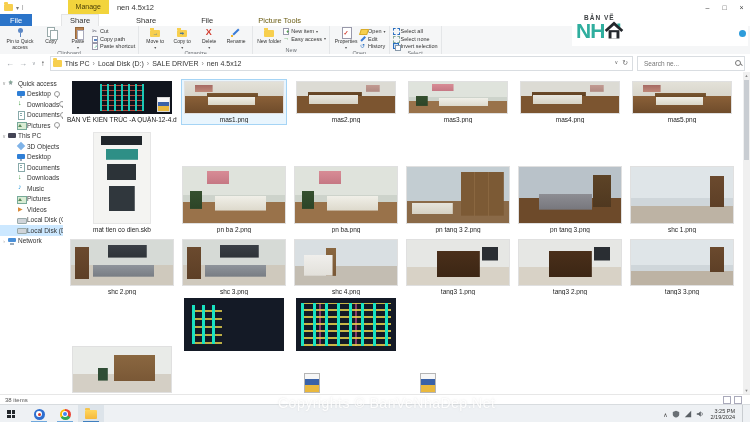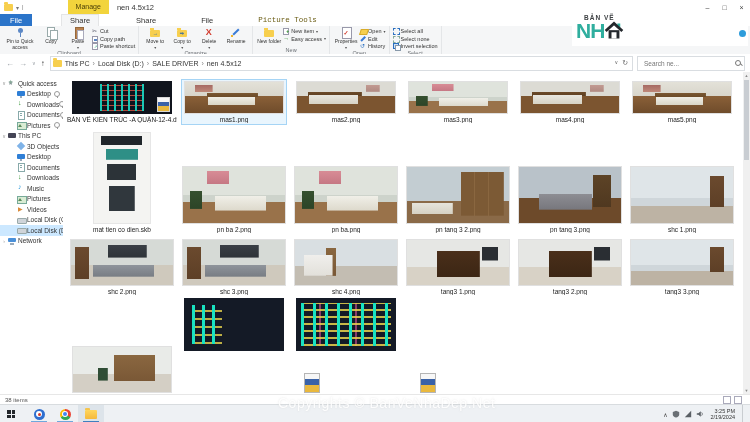--- a/index.html
+++ b/index.html
@@ -13,21 +13,21 @@
   .qat-glyph{font-size:6px;color:#777;}
   .manage-chip{margin-left:44px;background:#f2d43c;color:#4a3f07;font-size:7px;padding:1px 8px 2px;height:11px;line-height:11px;}
   .win-title{margin-left:8px;font-size:7.5px;color:#333;}
   .win-controls{position:absolute;right:0;top:0;display:flex;z-index:60;}
   .wc{width:17px;height:14px;display:flex;align-items:center;justify-content:center;font-size:7px;color:#444;}
   
   .tabsrow{position:absolute;left:0;top:14px;width:750px;height:12px;background:#fff;display:flex;align-items:stretch;font-size:7.5px;gap:29px;}
   .tab{padding:0 8px;display:flex;align-items:center;color:#333;}
   .tab-file{background:#2b74c9;color:#fff;padding:0 10px;}
   .tab-selected{background:#f5f6f7;border:1px solid #e4e5e6;border-bottom:none;}
-  .tab-tool{color:#6b5d14;font-family:Liberation Mono, monospace;}
+  .tab-tool{color:#6b5d14;}
   
   .ribbon{position:absolute;left:0;top:26px;width:750px;height:28px;background:#f5f6f7;border-bottom:1px solid #e0e2e4;display:flex;}
   .rgroup{display:flex;flex-direction:column;border-right:1px solid #e4e6e8;padding:1px 3px 0;}
   .rbuttons{display:flex;flex:1;align-items:flex-start;gap:1px;}
   .rglabel{font-size:5.5px;color:#6a6e73;text-align:center;padding:0 0 1px;}
   .rbtn{display:flex;flex-direction:column;align-items:center;justify-content:flex-start;cursor:default;}
   .rbtn.big{width:26px;}
   .rbtn.big2{width:34px;}
   .rlbl{font-size:5px;line-height:5.5px;text-align:center;color:#333;margin-top:1px;}
   .smstack{display:flex;flex-direction:column;justify-content:flex-start;gap:1px;padding-top:1px;}

